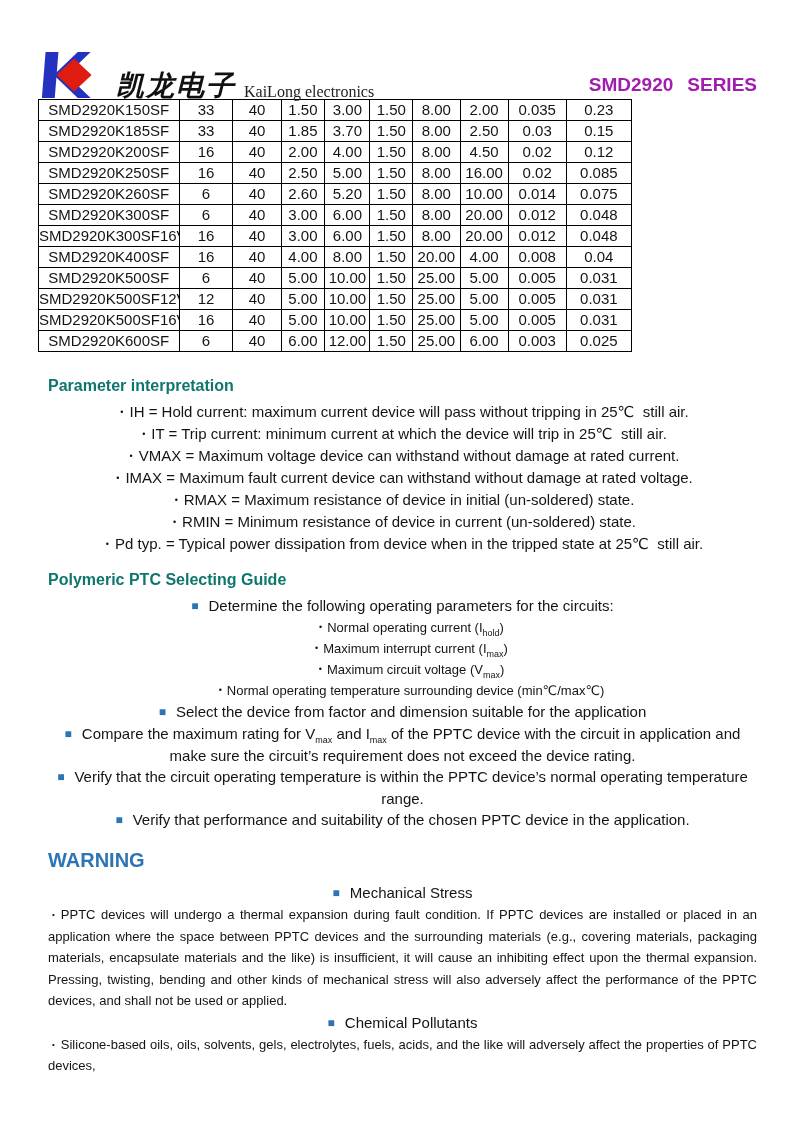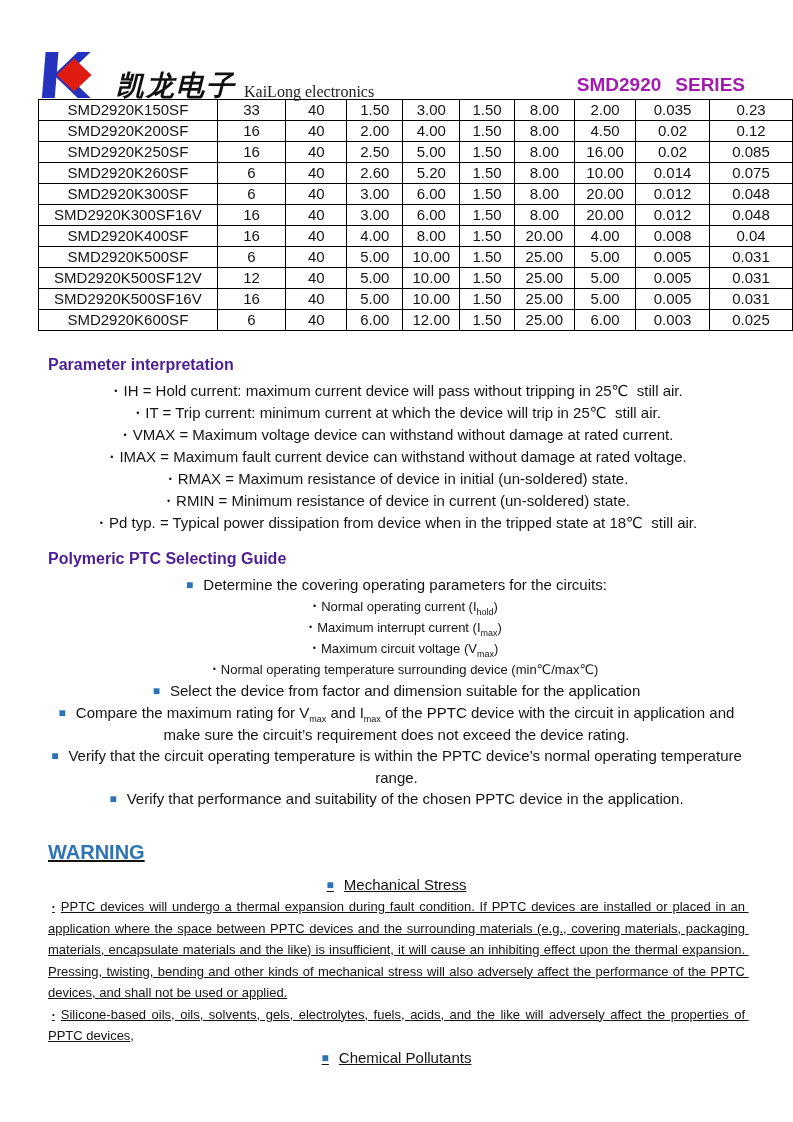--- a/index.html
+++ b/index.html
@@ -1,39 +1,39 @@
 <!DOCTYPE html>
 <html><head>
 <meta charset="utf-8">
 <style>
   html,body{margin:0;padding:0;background:#fff;}
   body{width:793px;height:1122px;position:relative;overflow:hidden;
        font-family:"Liberation Sans","DejaVu Sans",sans-serif;color:#141414;}
-  .page{padding:52px 48px 0 38px;}
+  .page{padding:52px 36px 0 38px;}
 
   
   .hdr{display:flex;align-items:flex-end;height:46px;margin-bottom:1px;}
   .logo-svg{width:74px;height:46px;flex:0 0 auto;}
   .cjk{font-family:"Liberation Serif","DejaVu Serif",serif;font-weight:bold;font-style:italic;
        font-size:28px;line-height:1;color:#111;margin-left:4px;letter-spacing:2px;transform:translateY(2px);}
   .latin{font-family:"Liberation Serif","DejaVu Serif",serif;font-size:16px;color:#222;
          margin-left:8px;transform:translateY(3px);}
   .series{margin-left:auto;color:#a21caf;font-weight:bold;font-size:19px;transform:translateY(-2px);}
   .series .gap{display:inline-block;width:14px;}
 
   
-  table{border-collapse:collapse;width:755px;table-layout:fixed;}
+  table{border-collapse:collapse;width:594px;table-layout:fixed;}
   table,td{border:1.6px solid #000;}
   td{font-size:15px;text-align:center;padding:0;height:20px;line-height:20px;
      white-space:nowrap;overflow:hidden;}
   .c0{width:23.7%;} .c1{width:9.1%;} .c2{width:8.1%;} .c3{width:7.4%;} .c4{width:7.6%;}
   .c5{width:7.2%;} .c6{width:8.0%;} .c7{width:8.1%;} .c8{width:9.8%;} .c9{width:11.0%;}
 
   
-  .sec-title{color:#4c1d95;font-weight:bold;font-size:16px;margin:16px 0 6px 10px;}
+  .sec-title{color:#0f766e;font-weight:bold;font-size:16px;margin:16px 0 6px 10px;}
   .warn-title{color:#2e74b5;font-weight:bold;font-size:20px;margin:0 0 10px 10px;}
   .sec{margin-top:24px;}
   .item{font-size:15px;line-height:21px;margin-left:10px;white-space:pre-wrap;text-align:center;}
   .item .dot{font-size:9px;vertical-align:2px;margin:0 6px 0 4px;color:#111;}
   .item .sq{color:#2e74b5;font-size:12px;margin-right:10px;vertical-align:1px;}
   .item.small{font-size:13px;margin-left:24px;}
   .item.small .dot{margin-right:5px;}
   .item.para{font-size:13px;line-height:21.5px;text-align:justify;margin-left:10px;}
   .item.para .dot{font-size:8px;}
   sub{font-size:9px;line-height:0;}
@@ -75,20 +75,32 @@
           <td>40</td>
           <td>1.50</td>
           <td>3.00</td>
           <td>1.50</td>
           <td>8.00</td>
           <td>2.00</td>
           <td>0.035</td>
           <td>0.23</td>
         </tr>
         <tr>
+          <td>SMD2920K185SF</td>
+          <td>33</td>
+          <td>40</td>
+          <td>1.85</td>
+          <td>3.70</td>
+          <td>1.50</td>
+          <td>8.00</td>
+          <td>2.50</td>
+          <td>0.03</td>
+          <td>0.15</td>
+        </tr>
+        <tr>
           <td>SMD2920K200SF</td>
           <td>16</td>
           <td>40</td>
           <td>2.00</td>
           <td>4.00</td>
           <td>1.50</td>
           <td>8.00</td>
           <td>4.50</td>
           <td>0.02</td>
           <td>0.12</td>
@@ -206,42 +218,42 @@
 
   <div class="sec" style="margin-top:25px;">
     <div class="sec-title">Parameter interpretation</div>
     <div id="param-list">
         <div class="item"><span class="dot">•</span><span>IH = Hold current: maximum current device will pass without tripping in 25℃  still air.</span></div>
         <div class="item"><span class="dot">•</span><span>IT = Trip current: minimum current at which the device will trip in 25℃  still air.</span></div>
         <div class="item"><span class="dot">•</span><span>VMAX = Maximum voltage device can withstand without damage at rated current.</span></div>
         <div class="item"><span class="dot">•</span><span>IMAX = Maximum fault current device can withstand without damage at rated voltage.</span></div>
         <div class="item"><span class="dot">•</span><span>RMAX = Maximum resistance of device in initial (un-soldered) state.</span></div>
         <div class="item"><span class="dot">•</span><span>RMIN = Minimum resistance of device in current (un-soldered) state.</span></div>
-        <div class="item"><span class="dot">•</span><span>Pd typ. = Typical power dissipation from device when in the tripped state at 18℃  still air.</span></div>
+        <div class="item"><span class="dot">•</span><span>Pd typ. = Typical power dissipation from device when in the tripped state at 25℃  still air.</span></div>
       </div>
   </div>
 
   <div class="sec" style="margin-top:13px;">
     <div class="sec-title">Polymeric PTC Selecting Guide</div>
     <div id="guide-list">
-        <div class="item"><span class="sq">■</span><span>Determine the covering operating parameters for the circuits:</span></div>
+        <div class="item"><span class="sq">■</span><span>Determine the following operating parameters for the circuits:</span></div>
         <div class="item small"><span class="dot">•</span><span>Normal operating current (I<sub>hold</sub>)</span></div>
         <div class="item small"><span class="dot">•</span><span>Maximum interrupt current (I<sub>max</sub>)</span></div>
         <div class="item small"><span class="dot">•</span><span>Maximum circuit voltage (V<sub>max</sub>)</span></div>
         <div class="item small"><span class="dot">•</span><span>Normal operating temperature surrounding device (min℃/max℃)</span></div>
         <div class="item"><span class="sq">■</span><span>Select the device from factor and dimension suitable for the application</span></div>
         <div class="item"><span class="sq">■</span><span>Compare the maximum rating for V<sub>max</sub> and I<sub>max</sub> of the PPTC device with the circuit in application and make sure the circuit’s requirement does not exceed the device rating.</span></div>
         <div class="item"><span class="sq">■</span><span>Verify that the circuit operating temperature is within the PPTC device’s normal operating temperature range.</span></div>
         <div class="item"><span class="sq">■</span><span>Verify that performance and suitability of the chosen PPTC device in the application.</span></div>
       </div>
   </div>
 
-  <div class="sec" style="margin-top:31px;text-decoration:underline;">
+  <div class="sec" style="margin-top:18px;">
     <div class="warn-title">WARNING</div>
     <div id="warning-list">
         <div class="item"><span class="sq">■</span><span>Mechanical Stress</span></div>
         <div class="item para"><span class="dot">•</span><span>PPTC devices will undergo a thermal expansion during fault condition. If PPTC devices are installed or placed in an application where the space between PPTC devices and the surrounding materials (e.g., covering materials, packaging materials, encapsulate materials and the like) is insufficient, it will cause an inhibiting effect upon the thermal expansion. Pressing, twisting, bending and other kinds of mechanical stress will also adversely affect the performance of the PPTC devices, and shall not be used or applied.</span></div>
+        <div class="item"><span class="sq">■</span><span>Chemical Pollutants</span></div>
         <div class="item para"><span class="dot">•</span><span>Silicone-based oils, oils, solvents, gels, electrolytes, fuels, acids, and the like will adversely affect the properties of PPTC devices,</span></div>
-        <div class="item"><span class="sq">■</span><span>Chemical Pollutants</span></div>
       </div>
   </div>
 
 </div>
 
 </body></html>

